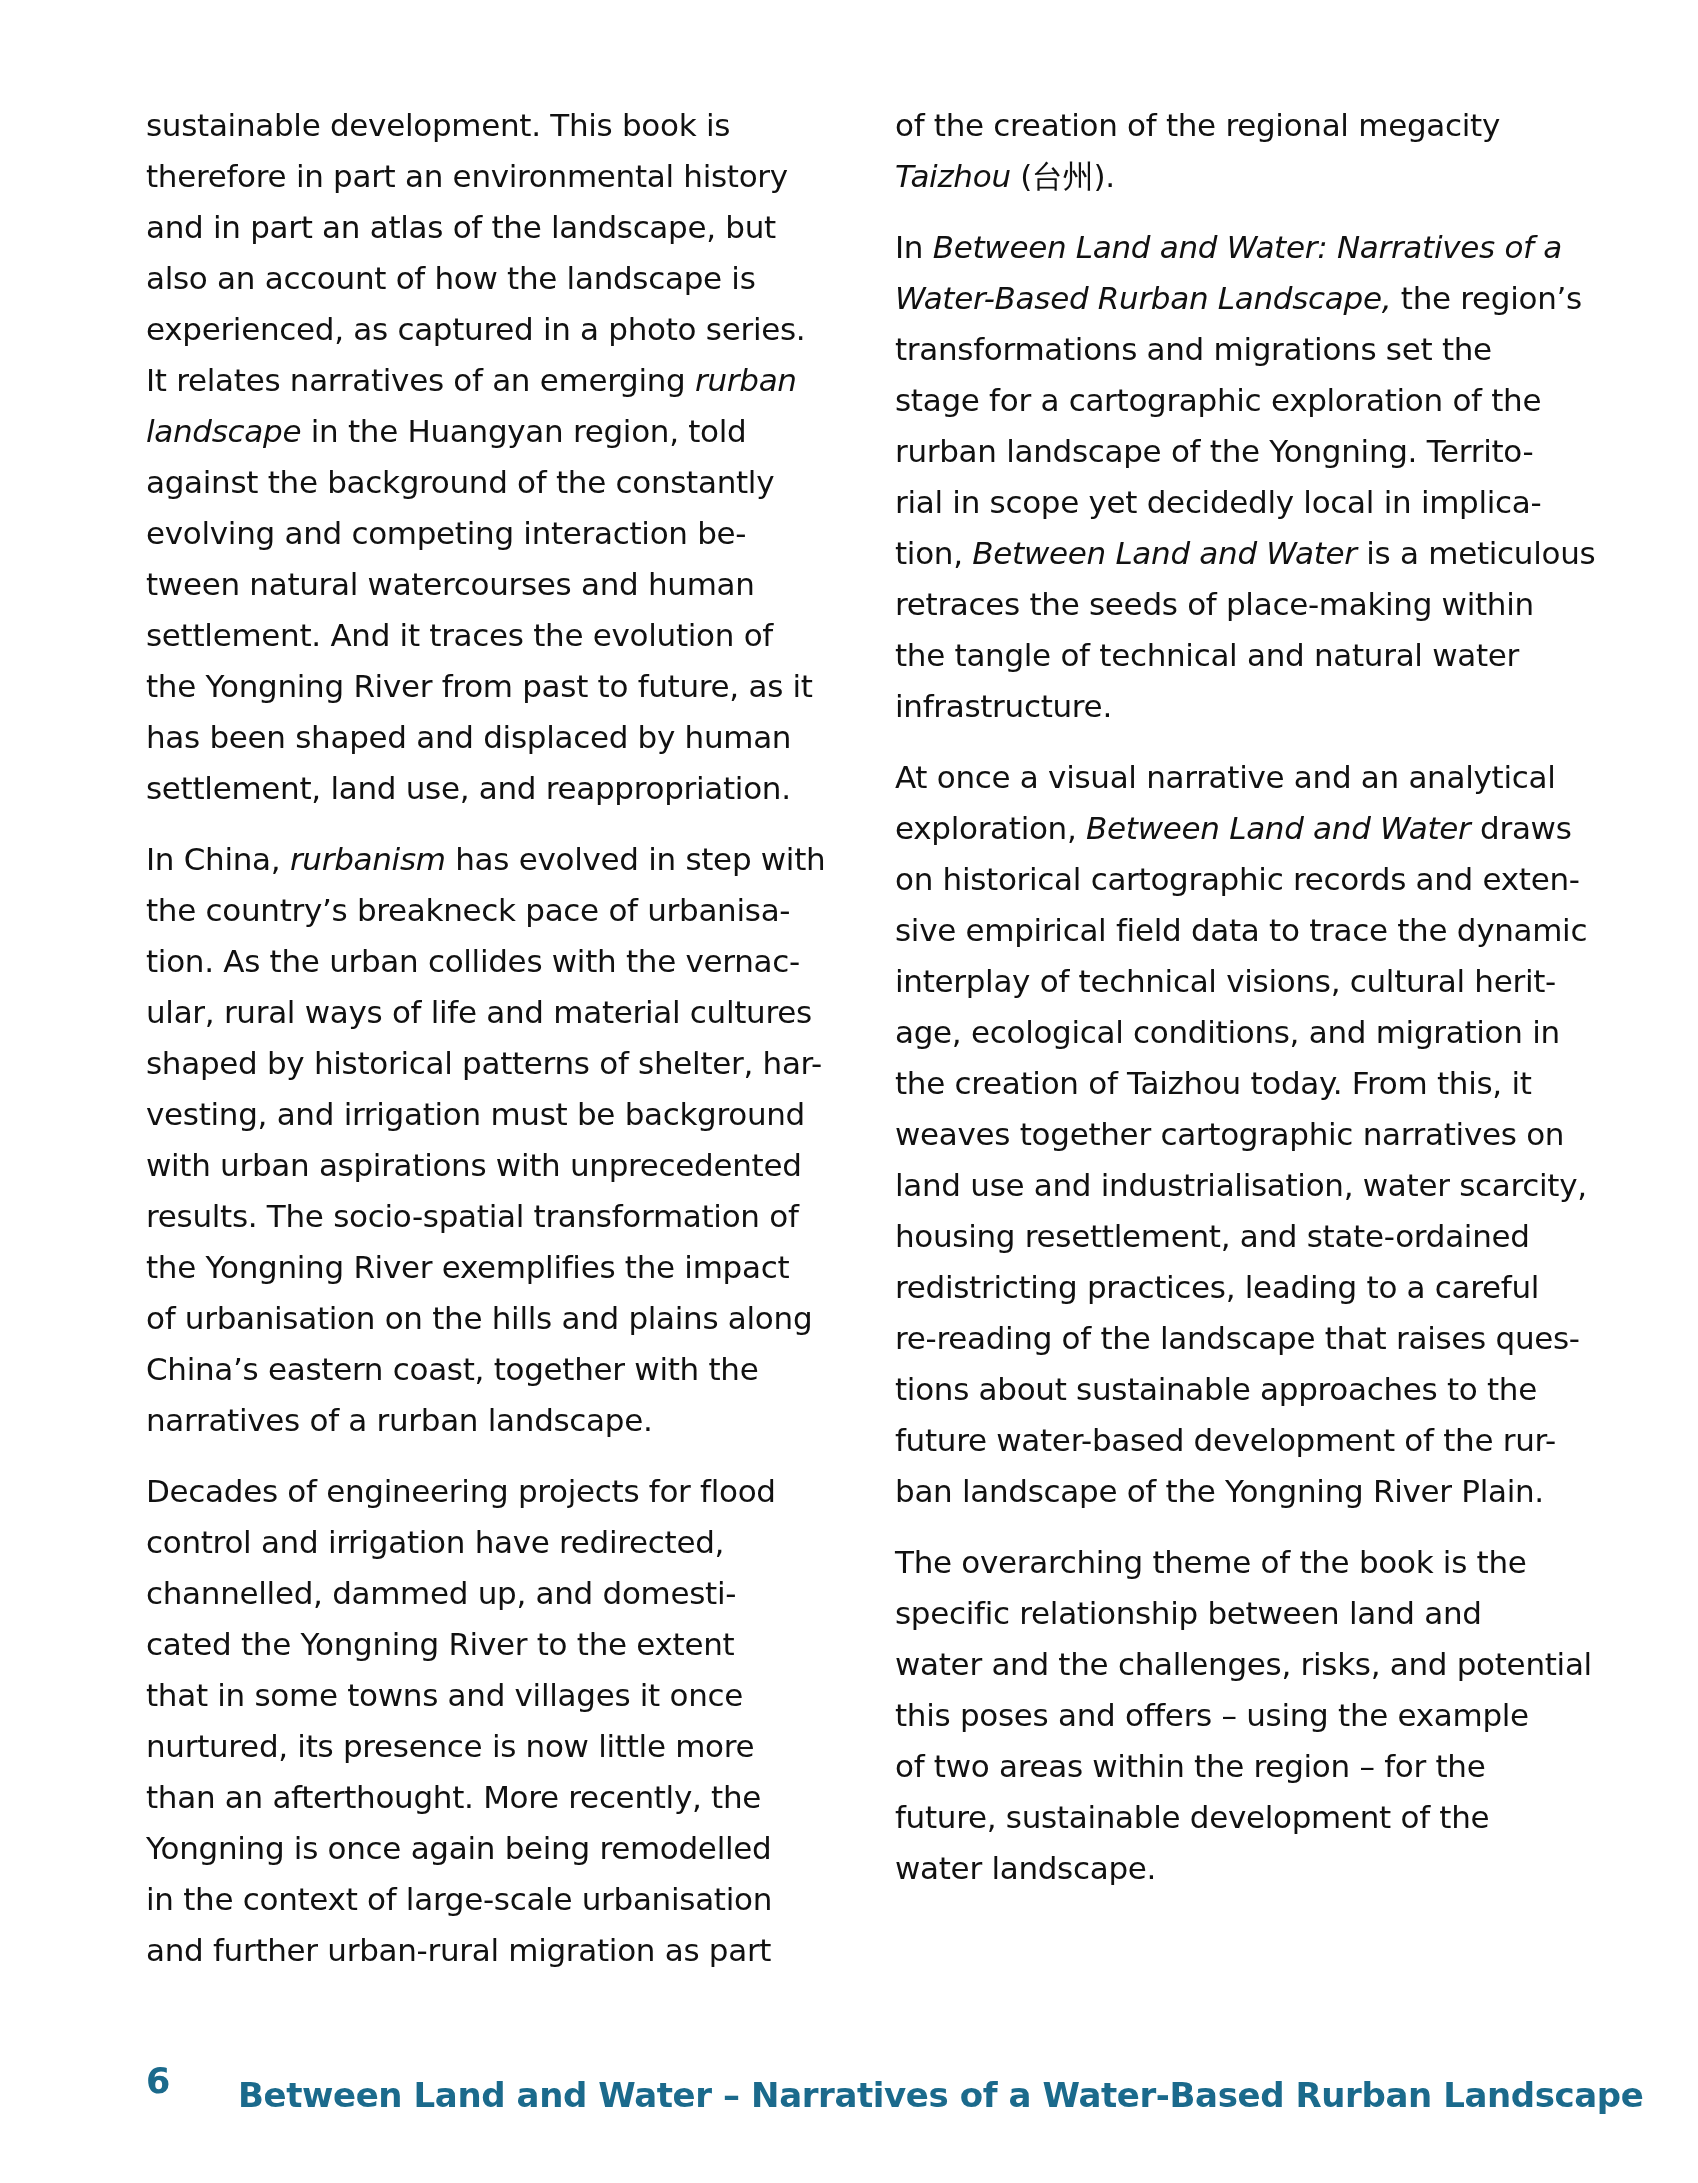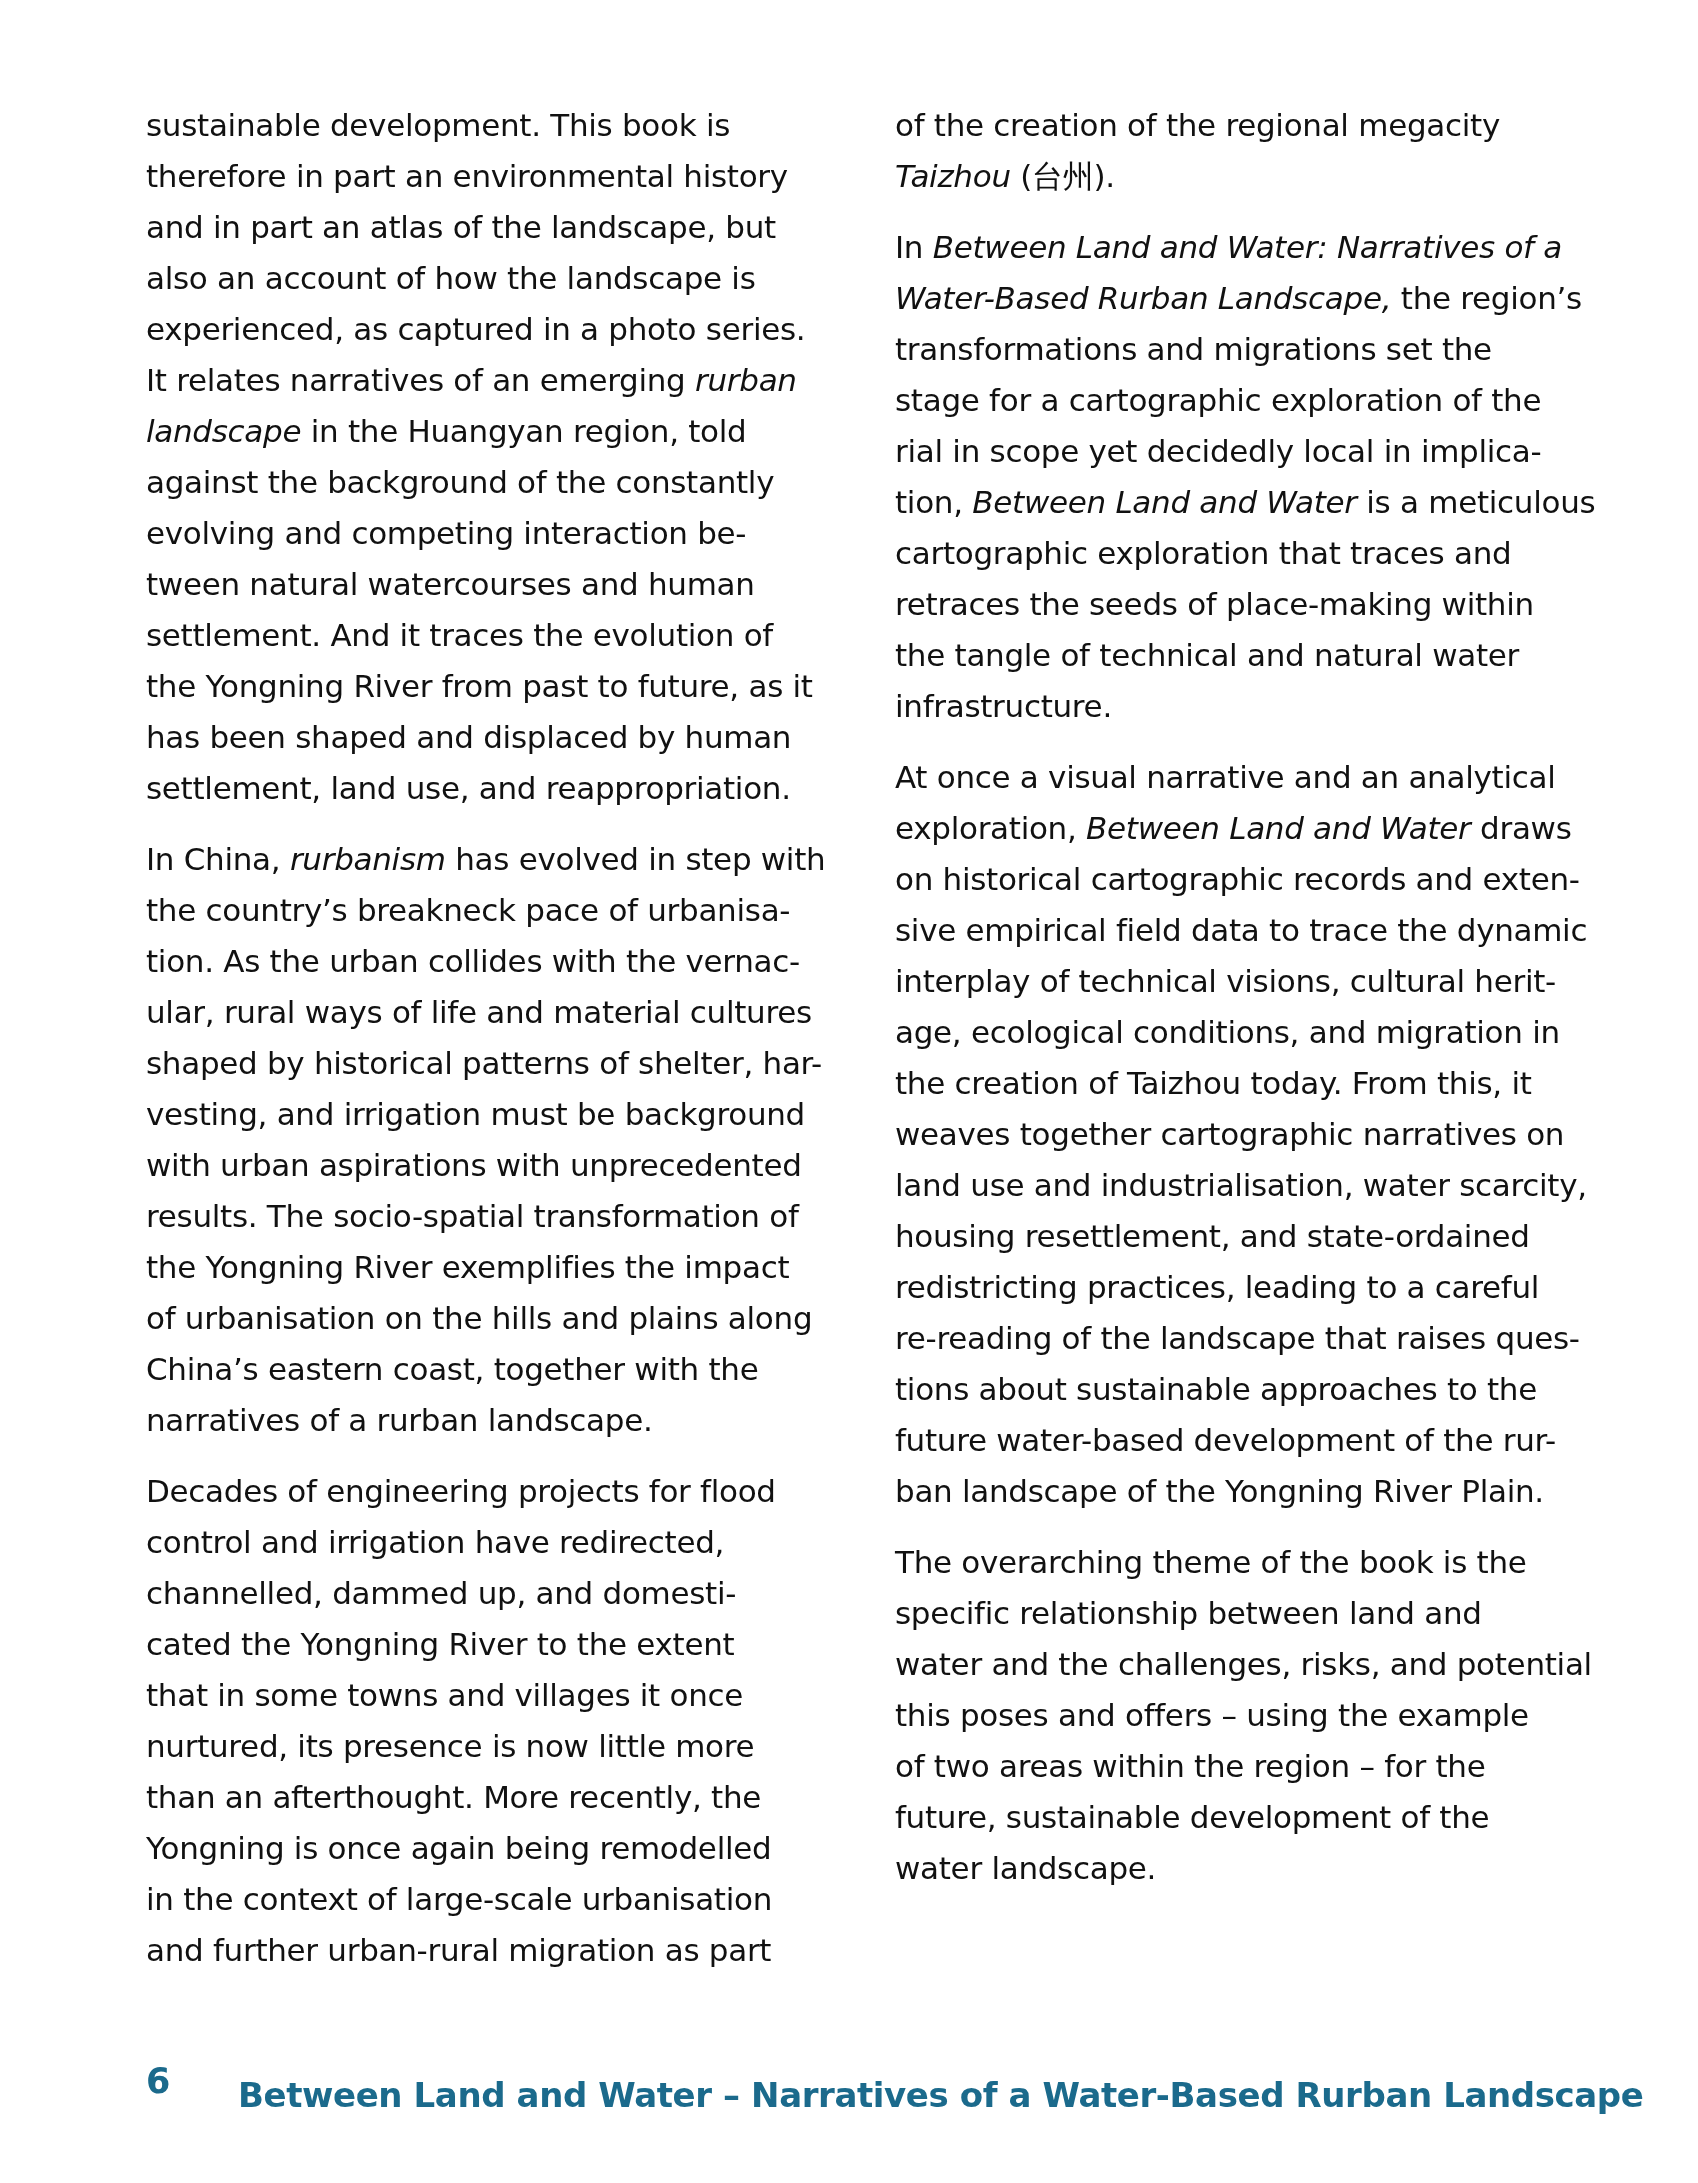--- a/index.html
+++ b/index.html
@@ -74,23 +74,23 @@
   <div class="col col-right">
       <p>
         <span class="line"><span>of the creation of the regional megacity</span></span>
         <span class="line"><em>Taizhou</em><span> (台州).</span></span>
       </p>
       <p>
         <span class="line"><span>In </span><em>Between Land and Water: Narratives of a</em></span>
         <span class="line"><em>Water-Based Rurban Landscape,</em><span> the region’s</span></span>
         <span class="line"><span>transformations and migrations set the</span></span>
         <span class="line"><span>stage for a cartographic exploration of the</span></span>
+        <span class="line"><span>rurban landscape of the Yongning. Territo-</span></span>
         <span class="line"><span>rial in scope yet decidedly local in implica-</span></span>
         <span class="line"><span>tion, </span><em>Between Land and Water</em><span> is a meticulous</span></span>
-        <span class="line"><span>cartographic exploration that traces and</span></span>
         <span class="line"><span>retraces the seeds of place-making within</span></span>
         <span class="line"><span>the tangle of technical and natural water</span></span>
         <span class="line"><span>infrastructure.</span></span>
       </p>
       <p>
         <span class="line"><span>At once a visual narrative and an analytical</span></span>
         <span class="line"><span>exploration, </span><em>Between Land and Water</em><span> draws</span></span>
         <span class="line"><span>on historical cartographic records and exten-</span></span>
         <span class="line"><span>sive empirical field data to trace the dynamic</span></span>
         <span class="line"><span>interplay of technical visions, cultural herit-</span></span>

